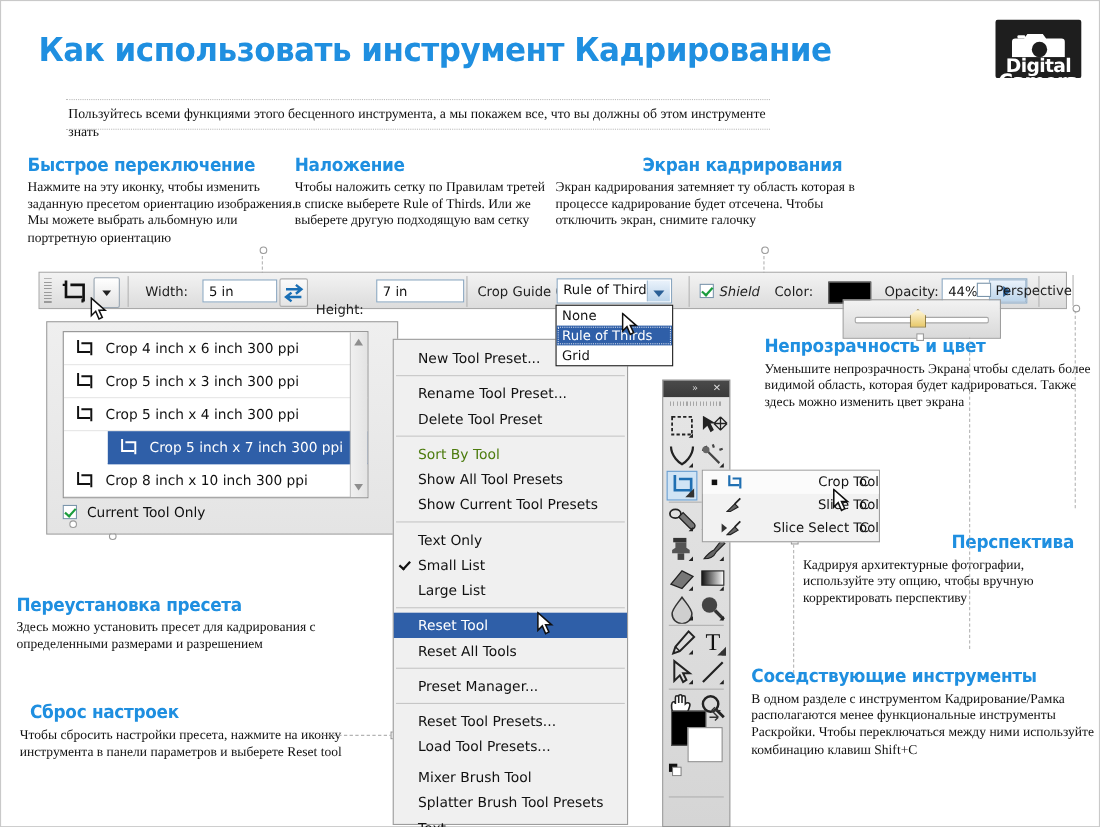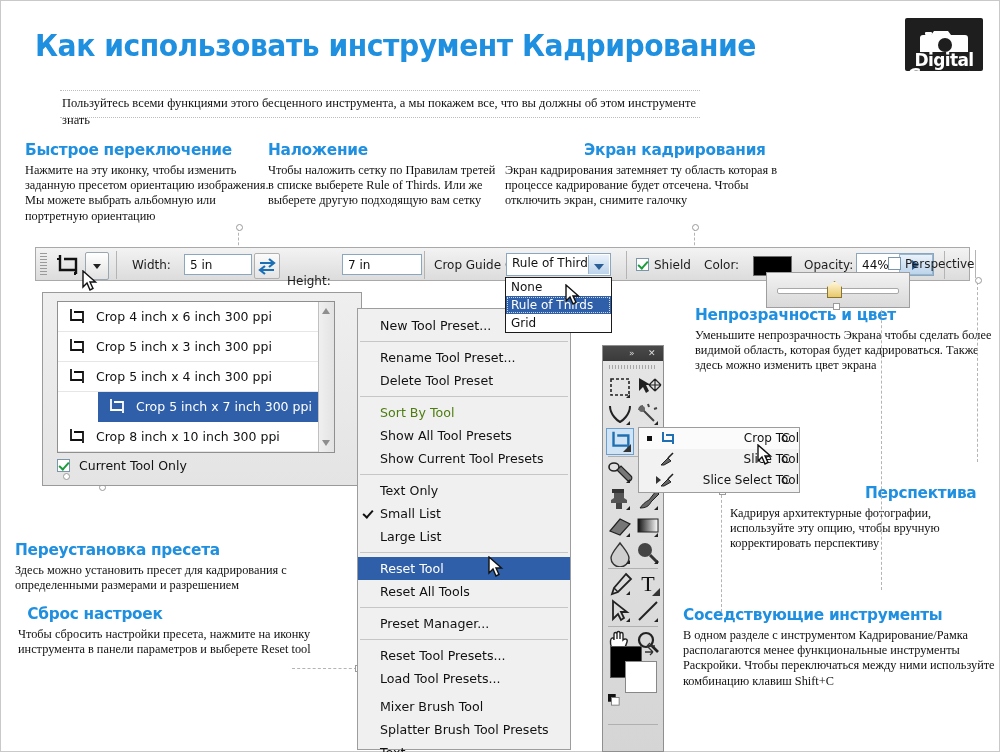--- a/index.html
+++ b/index.html
@@ -54,21 +54,21 @@
   .co-quick{left:25px;top:140px;width:250px;}
   .co-overlay{left:268px;top:140px;width:235px;}
   .co-shield{left:505px;top:140px;width:290px;}
   .co-shield h3{text-align:left;padding-left:85px;}
   .co-opacity{left:695px;top:305px;width:300px;}
   .co-opacity h3{padding-left:0px;}
   .co-persp{left:730px;top:483px;width:265px;}
   .co-persp h3{text-align:right;}
   .co-neighbors{left:683px;top:605px;width:315px;}
   .co-reset-preset{left:15px;top:540px;width:330px;}
-  .co-reset-settings{left:18px;top:604px;width:340px;}
+  .co-reset-settings{left:18px;top:638px;width:340px;}
   .co-reset-settings h3{padding-left:10px;}
 
   
   .leader{position:absolute;border-left:1px dashed #b4b4b4;}
   .leader-h{position:absolute;border-top:1px dashed #b4b4b4;}
   .anchor{position:absolute;width:5px;height:5px;border:1px solid #9a9a9a;background:#fff;border-radius:50%;}
   .anchor.sq{border-radius:0;}
 
   
   .options-bar{
@@ -323,21 +323,21 @@
   <div class="ob-label" style="left:398px;top:10px;">Crop Guide Overlay:</div>
 
   <div class="combo" style="left:470px;top:5px;width:105px;height:23px;">
     <span>Rule of Thirds</span>
     <span class="combo-btn"></span>
   </div>
 
   <div class="ob-sep" style="left:590px;"></div>
 
   <div class="ck on" style="left:600px;top:10px;"></div>
-  <div class="ob-label" style="left:618px;top:10px;">Shield</div>
+  <div class="ob-label" style="left:618px;top:10px;font-style:italic;">Shield</div>
   <div class="ob-label" style="left:668px;top:10px;">Color:</div>
   <div class="color-swatch" style="left:717px;top:8px;width:37px;height:18px;"></div>
 
   <div class="ob-label" style="left:768px;top:10px;">Opacity:</div>
   <div class="ob-input" style="left:820px;top:5px;width:78px;height:23px;padding-top:4px;">44%</div>
   <div style="position:absolute;left:863px;top:6px;width:34px;height:21px;background:linear-gradient(#eaf2fb,#bcd4ea);border:1px solid #9bb6cf;box-sizing:border-box;">
     <span style="position:absolute;left:12px;top:5px;border-top:5px solid transparent;border-bottom:5px solid transparent;border-left:7px solid #2a5f96;"></span>
   </div>
 
   <div class="ob-sep" style="left:908px;"></div>

